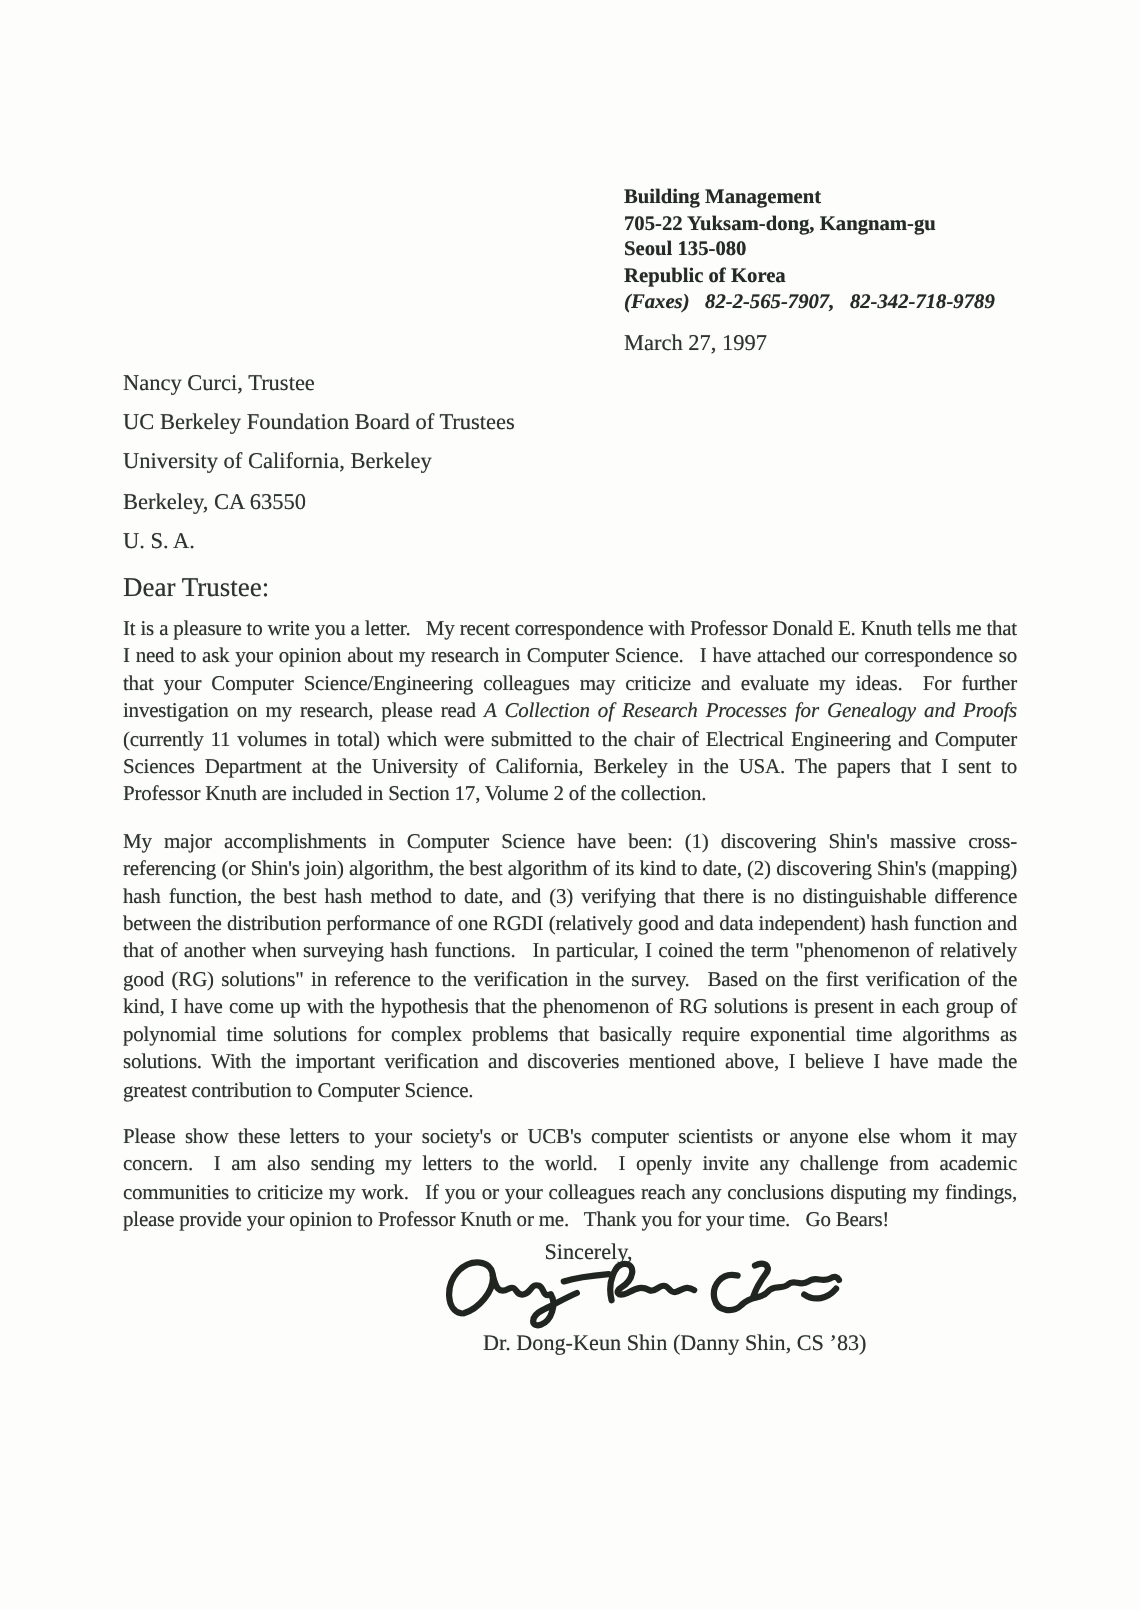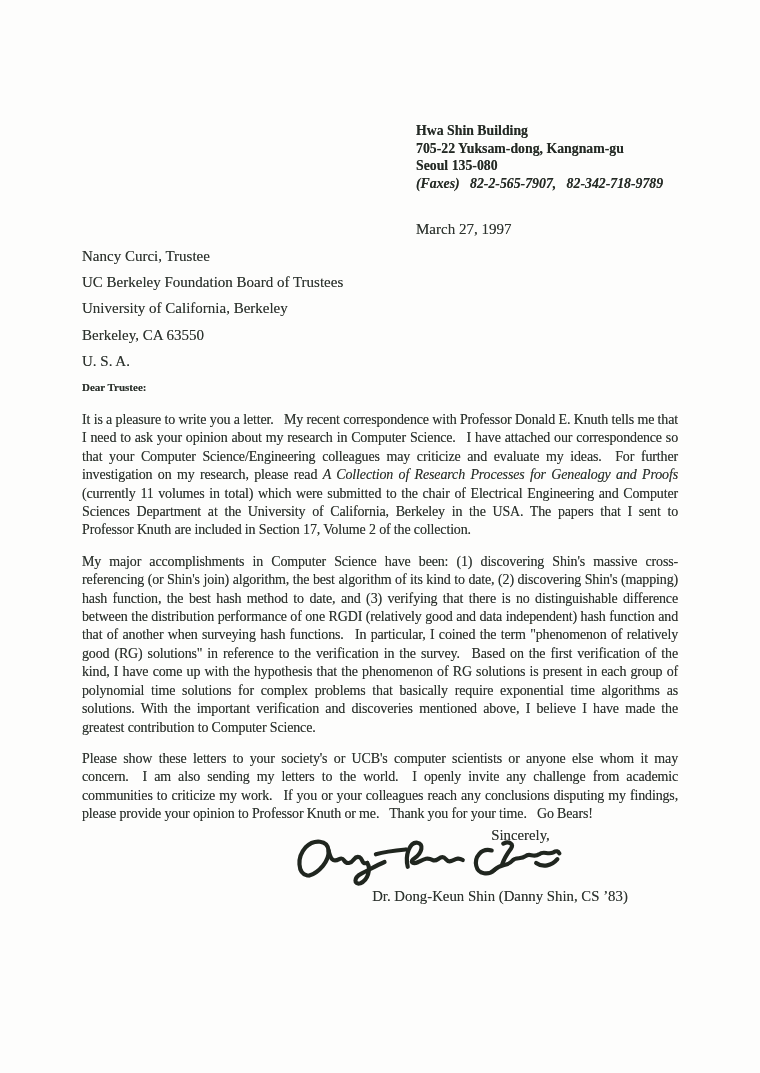--- a/index.html
+++ b/index.html
@@ -24,59 +24,59 @@
     position: absolute; left: 416px; top: 221px;
     font-size: 15px; color: #2d332e;
   }
   
   .recipient {
     position: absolute; left: 82px; top: 243px;
     font-size: 15px; line-height: 26.2px;
   }
   .salutation {
     position: absolute; left: 82px; top: 381px;
-    font-size: 11px;
-    font-weight: bold;
+    font-size: 18px;
   }
   
   .column {
     position: absolute; left: 82px; top: 411px; width: 596px;
   }
   .body-par {
     margin: 0 0 13px 0;
     font-size: 14px; line-height: 18.4px;
     letter-spacing: -0.15px;
     text-align: justify;
   }
   .body-par:last-child { margin-bottom: 0; }
   .sincerely {
     margin: 2px 0 0 281px;
-    font-size: 14.8px; line-height: 18px; text-align: center;
+    font-size: 14.8px; line-height: 18px;
   }
   .sig-wrap { margin: -10px 0 0 206px; height: 56px; }
   .sig-wrap svg { display: block; }
   .signer {
     margin: -3px 0 0 240px;
-    font-size: 14.8px; line-height: 18px; text-align: center;
+    font-size: 14.8px; line-height: 18px;
   }
   .cc {
     margin: 21px 0 0 -4px;
     font-size: 14.2px; line-height: 18px;
   }
 </style>
 </head>
 <body>
 
 <div class="page">
 
   <div class="letterhead">
     <div>
-        <div class="lh-line">Hwa Shin Building</div>
+        <div class="lh-line">Building Management</div>
         <div class="lh-line">705-22 Yuksam-dong, Kangnam-gu</div>
         <div class="lh-line">Seoul 135-080</div>
+        <div class="lh-line">Republic of Korea</div>
       </div>
     <div class="lh-line fax">(Faxes)   82-2-565-7907,   82-342-718-9789</div>
   </div>
 
   <div class="date">March 27, 1997</div>
 
   <div class="recipient">
       <div class="addr-line">Nancy Curci, Trustee</div>
       <div class="addr-line">UC Berkeley Foundation Board of Trustees</div>
       <div class="addr-line">University of California, Berkeley</div>

